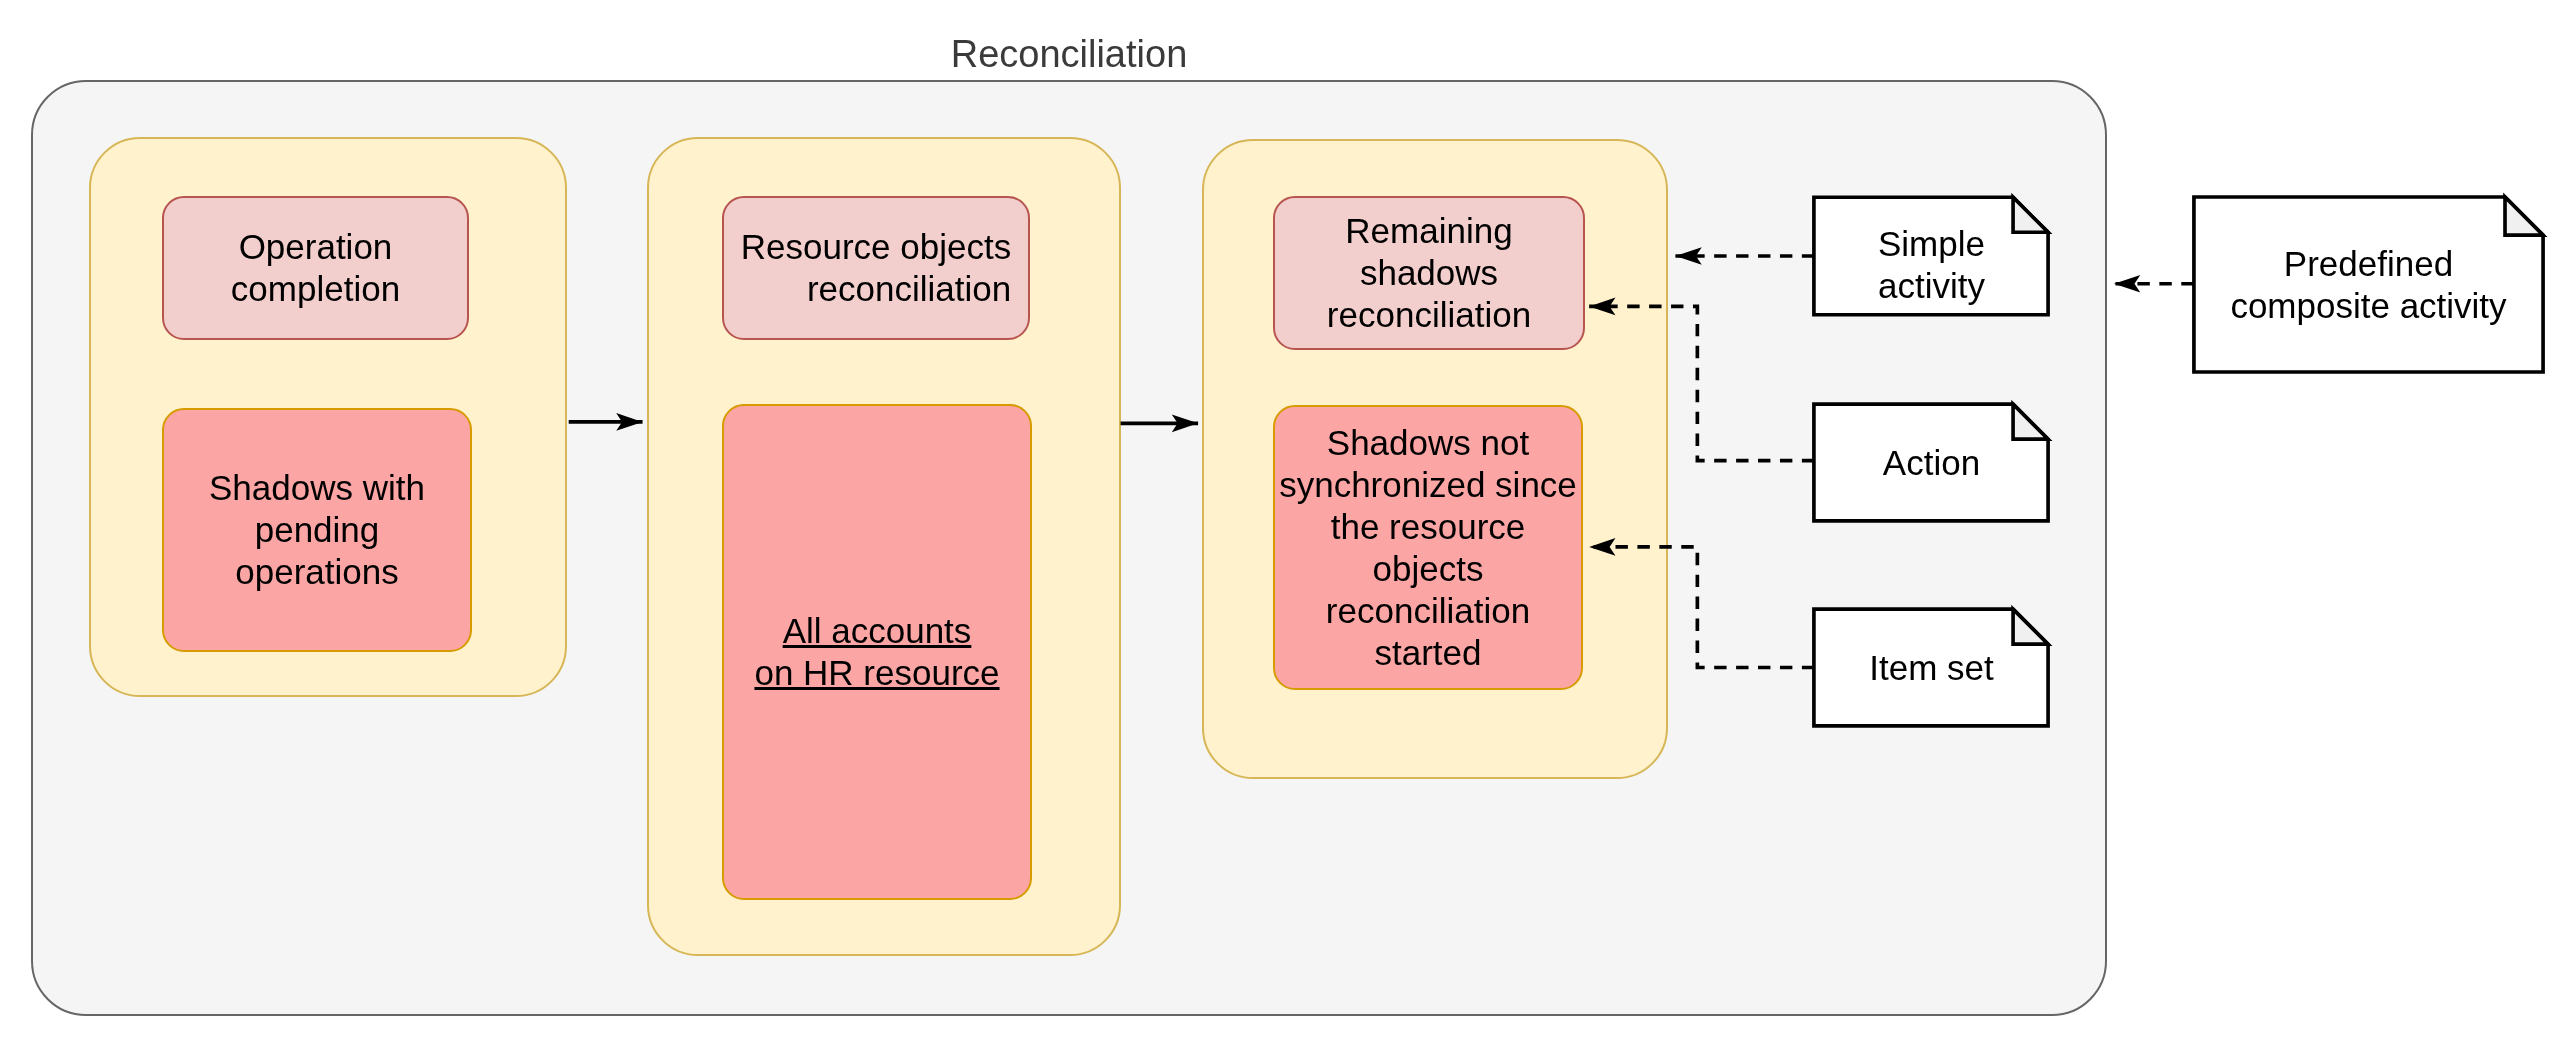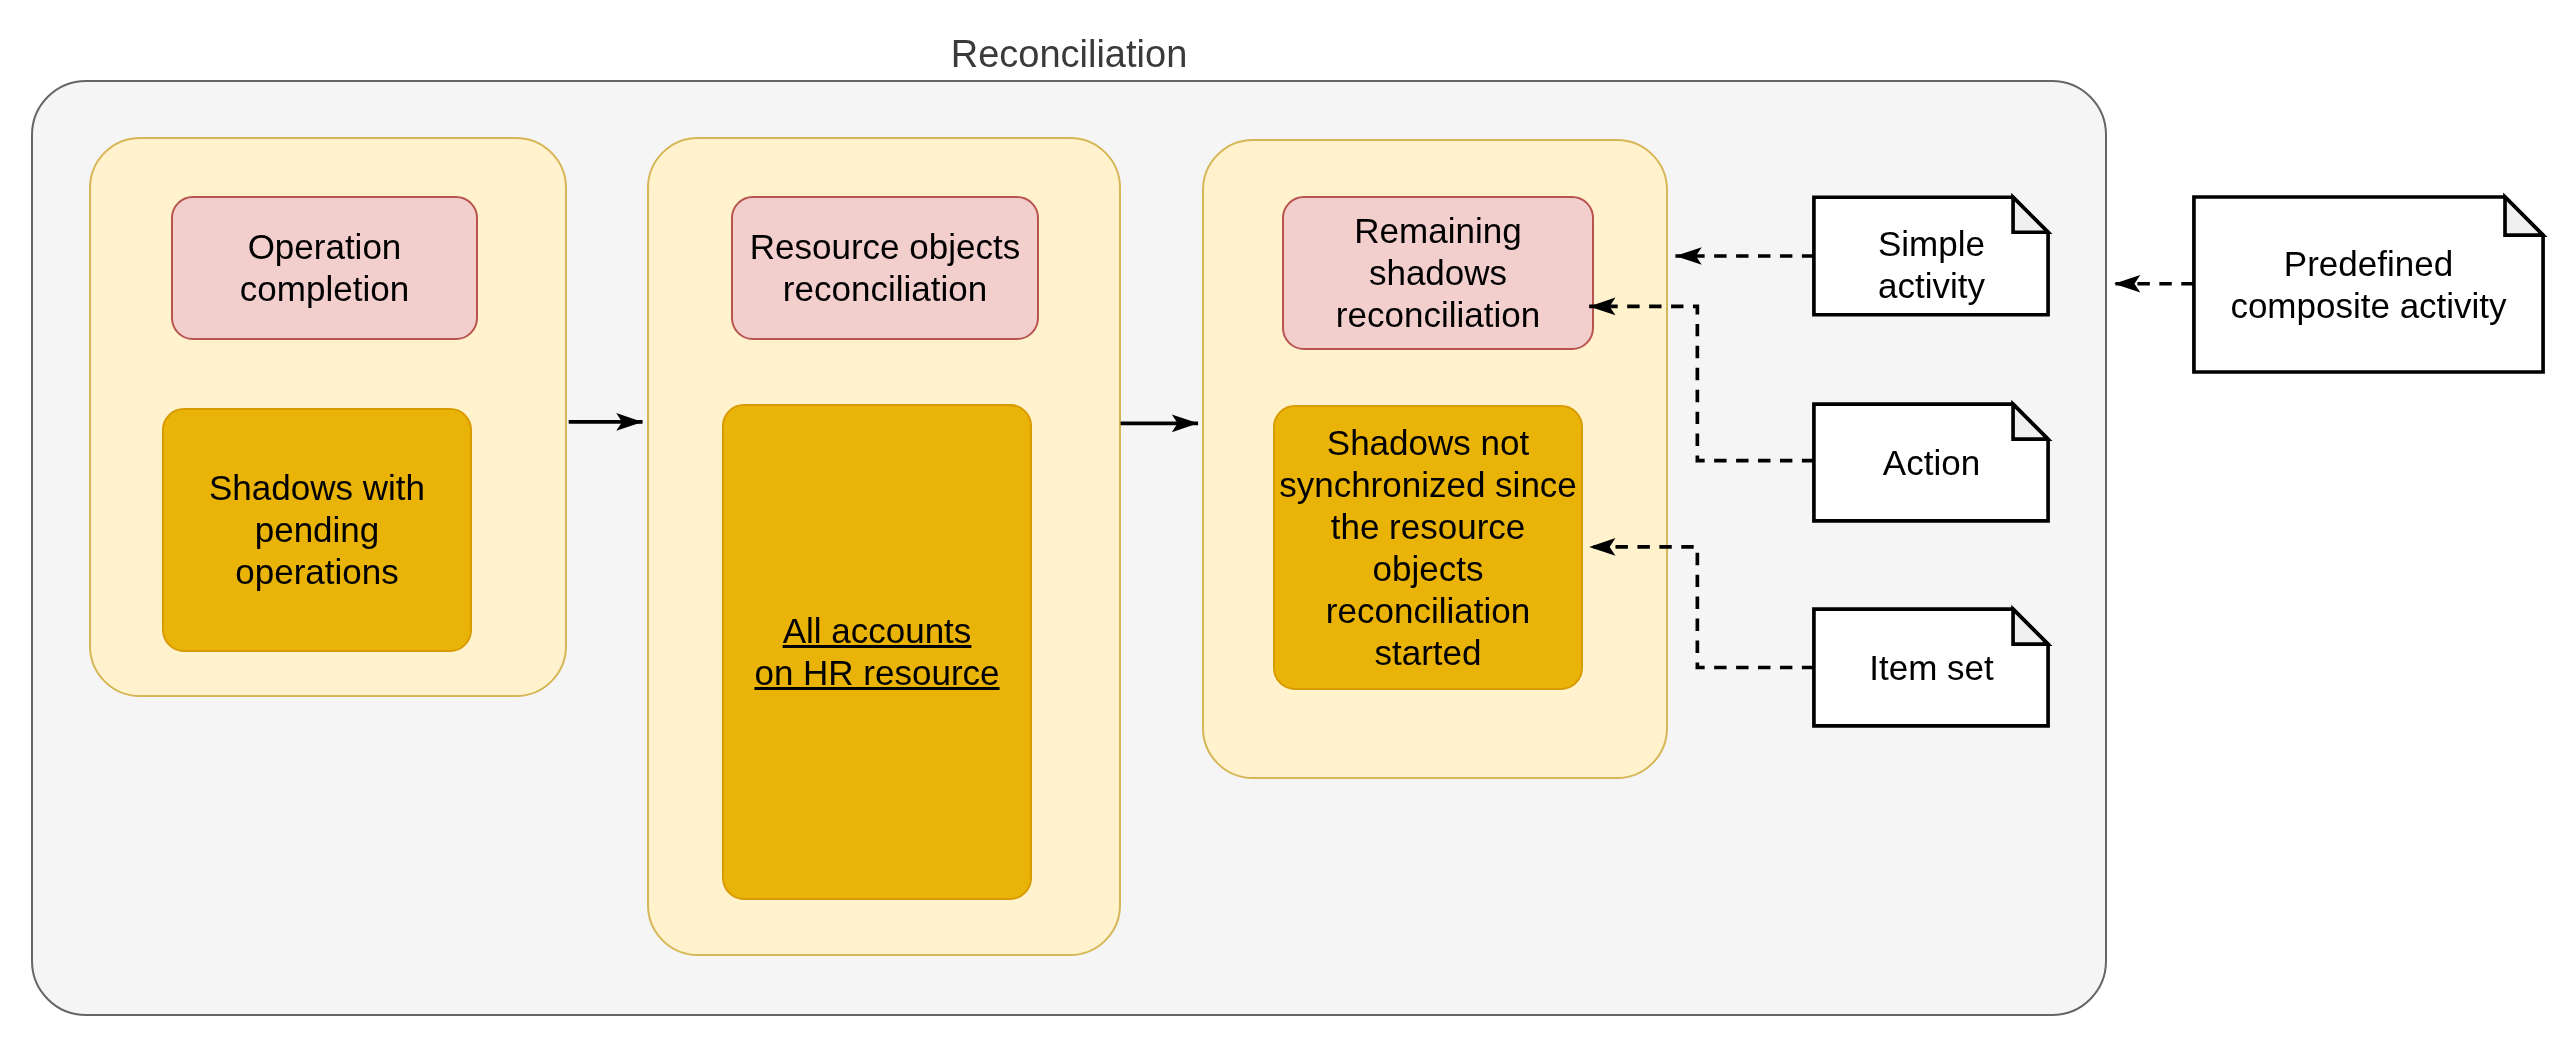--- a/index.html
+++ b/index.html
@@ -44,24 +44,23 @@
     white-space: pre-line;
     font-size: 35px;
     line-height: 42px;
     box-sizing: border-box;
     padding: 0 2.9px;
   }
   .task {
     background: #f2cecc;
     border: 2.2px solid #b85450;
     border-radius: 22px;
-    margin-left: 9px;
   }
   .itemset {
-    background: #eab308;
+    background: #fca5a5;
     border: 2.2px solid #d79b00;
     border-radius: 22px;
   }
   .note {
     position: absolute;
   }
   .note svg { position: absolute; left: -2.9px; top: -2.9px; overflow: visible; }
   .note .note-label {
     position: absolute;
     left: 0; top: 0; right: 0; bottom: 0;
@@ -92,21 +91,21 @@
   <div class="container-box"></div>
 
   <div class="stage" style="left:89px; top:137px; width:478px; height:560px;"></div>
   <div class="box task" style="left:162px; top:196px; width:307px; height:144px;">Operation
 completion</div>
   <div class="box itemset" style="left:162px; top:408px; width:310px; height:244px;">Shadows with
 pending
 operations</div>
 
   <div class="stage" style="left:647px; top:137px; width:474px; height:819px;"></div>
-  <div class="box task" style="left:722px; top:196px; width:308px; height:144px;">Resource objects
+  <div class="box task" style="left:722px; top:196px; width:308px; height:144px;text-align:right;">Resource objects
 reconciliation</div>
   <div class="box itemset" style="left:722px; top:404px; width:310px; height:496px;text-decoration:underline;">All accounts
 on HR resource</div>
 
   <div class="stage" style="left:1202px; top:139px; width:466px; height:640px;"></div>
   <div class="box task" style="left:1273px; top:196px; width:312px; height:154px;">Remaining
 shadows
 reconciliation</div>
   <div class="box itemset" style="left:1273px; top:405px; width:310px; height:285px;">Shadows not
 synchronized since

